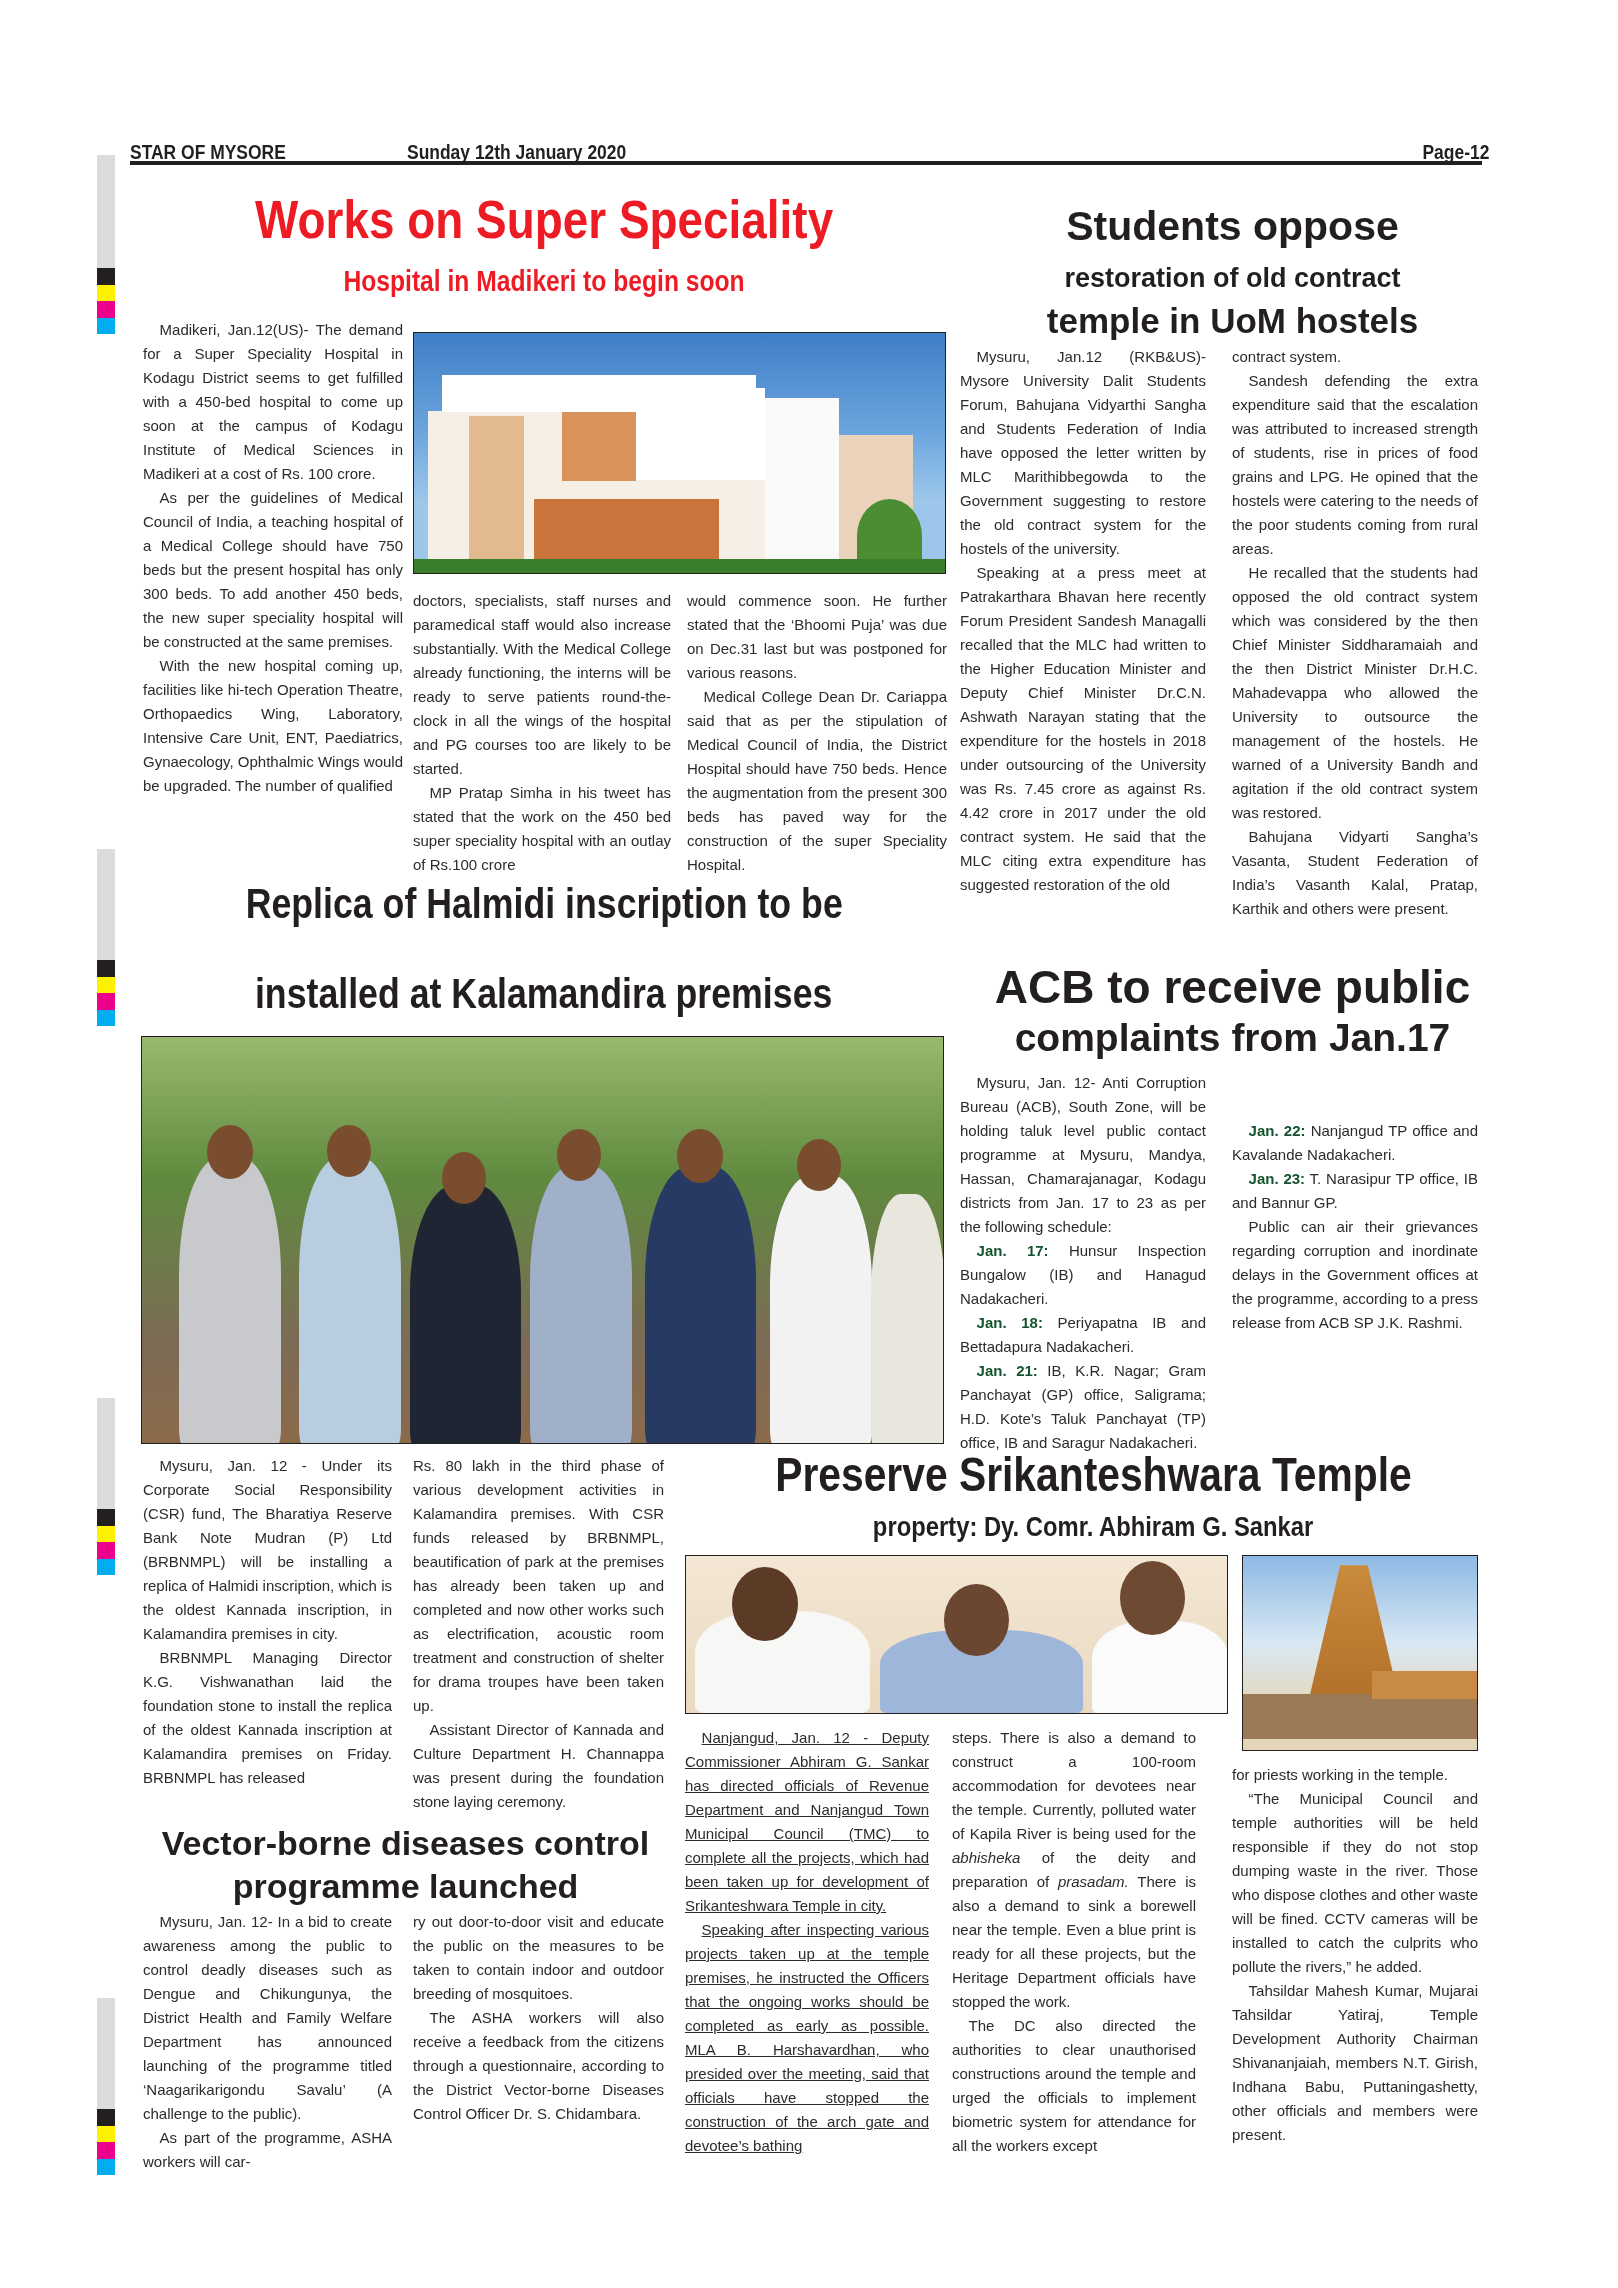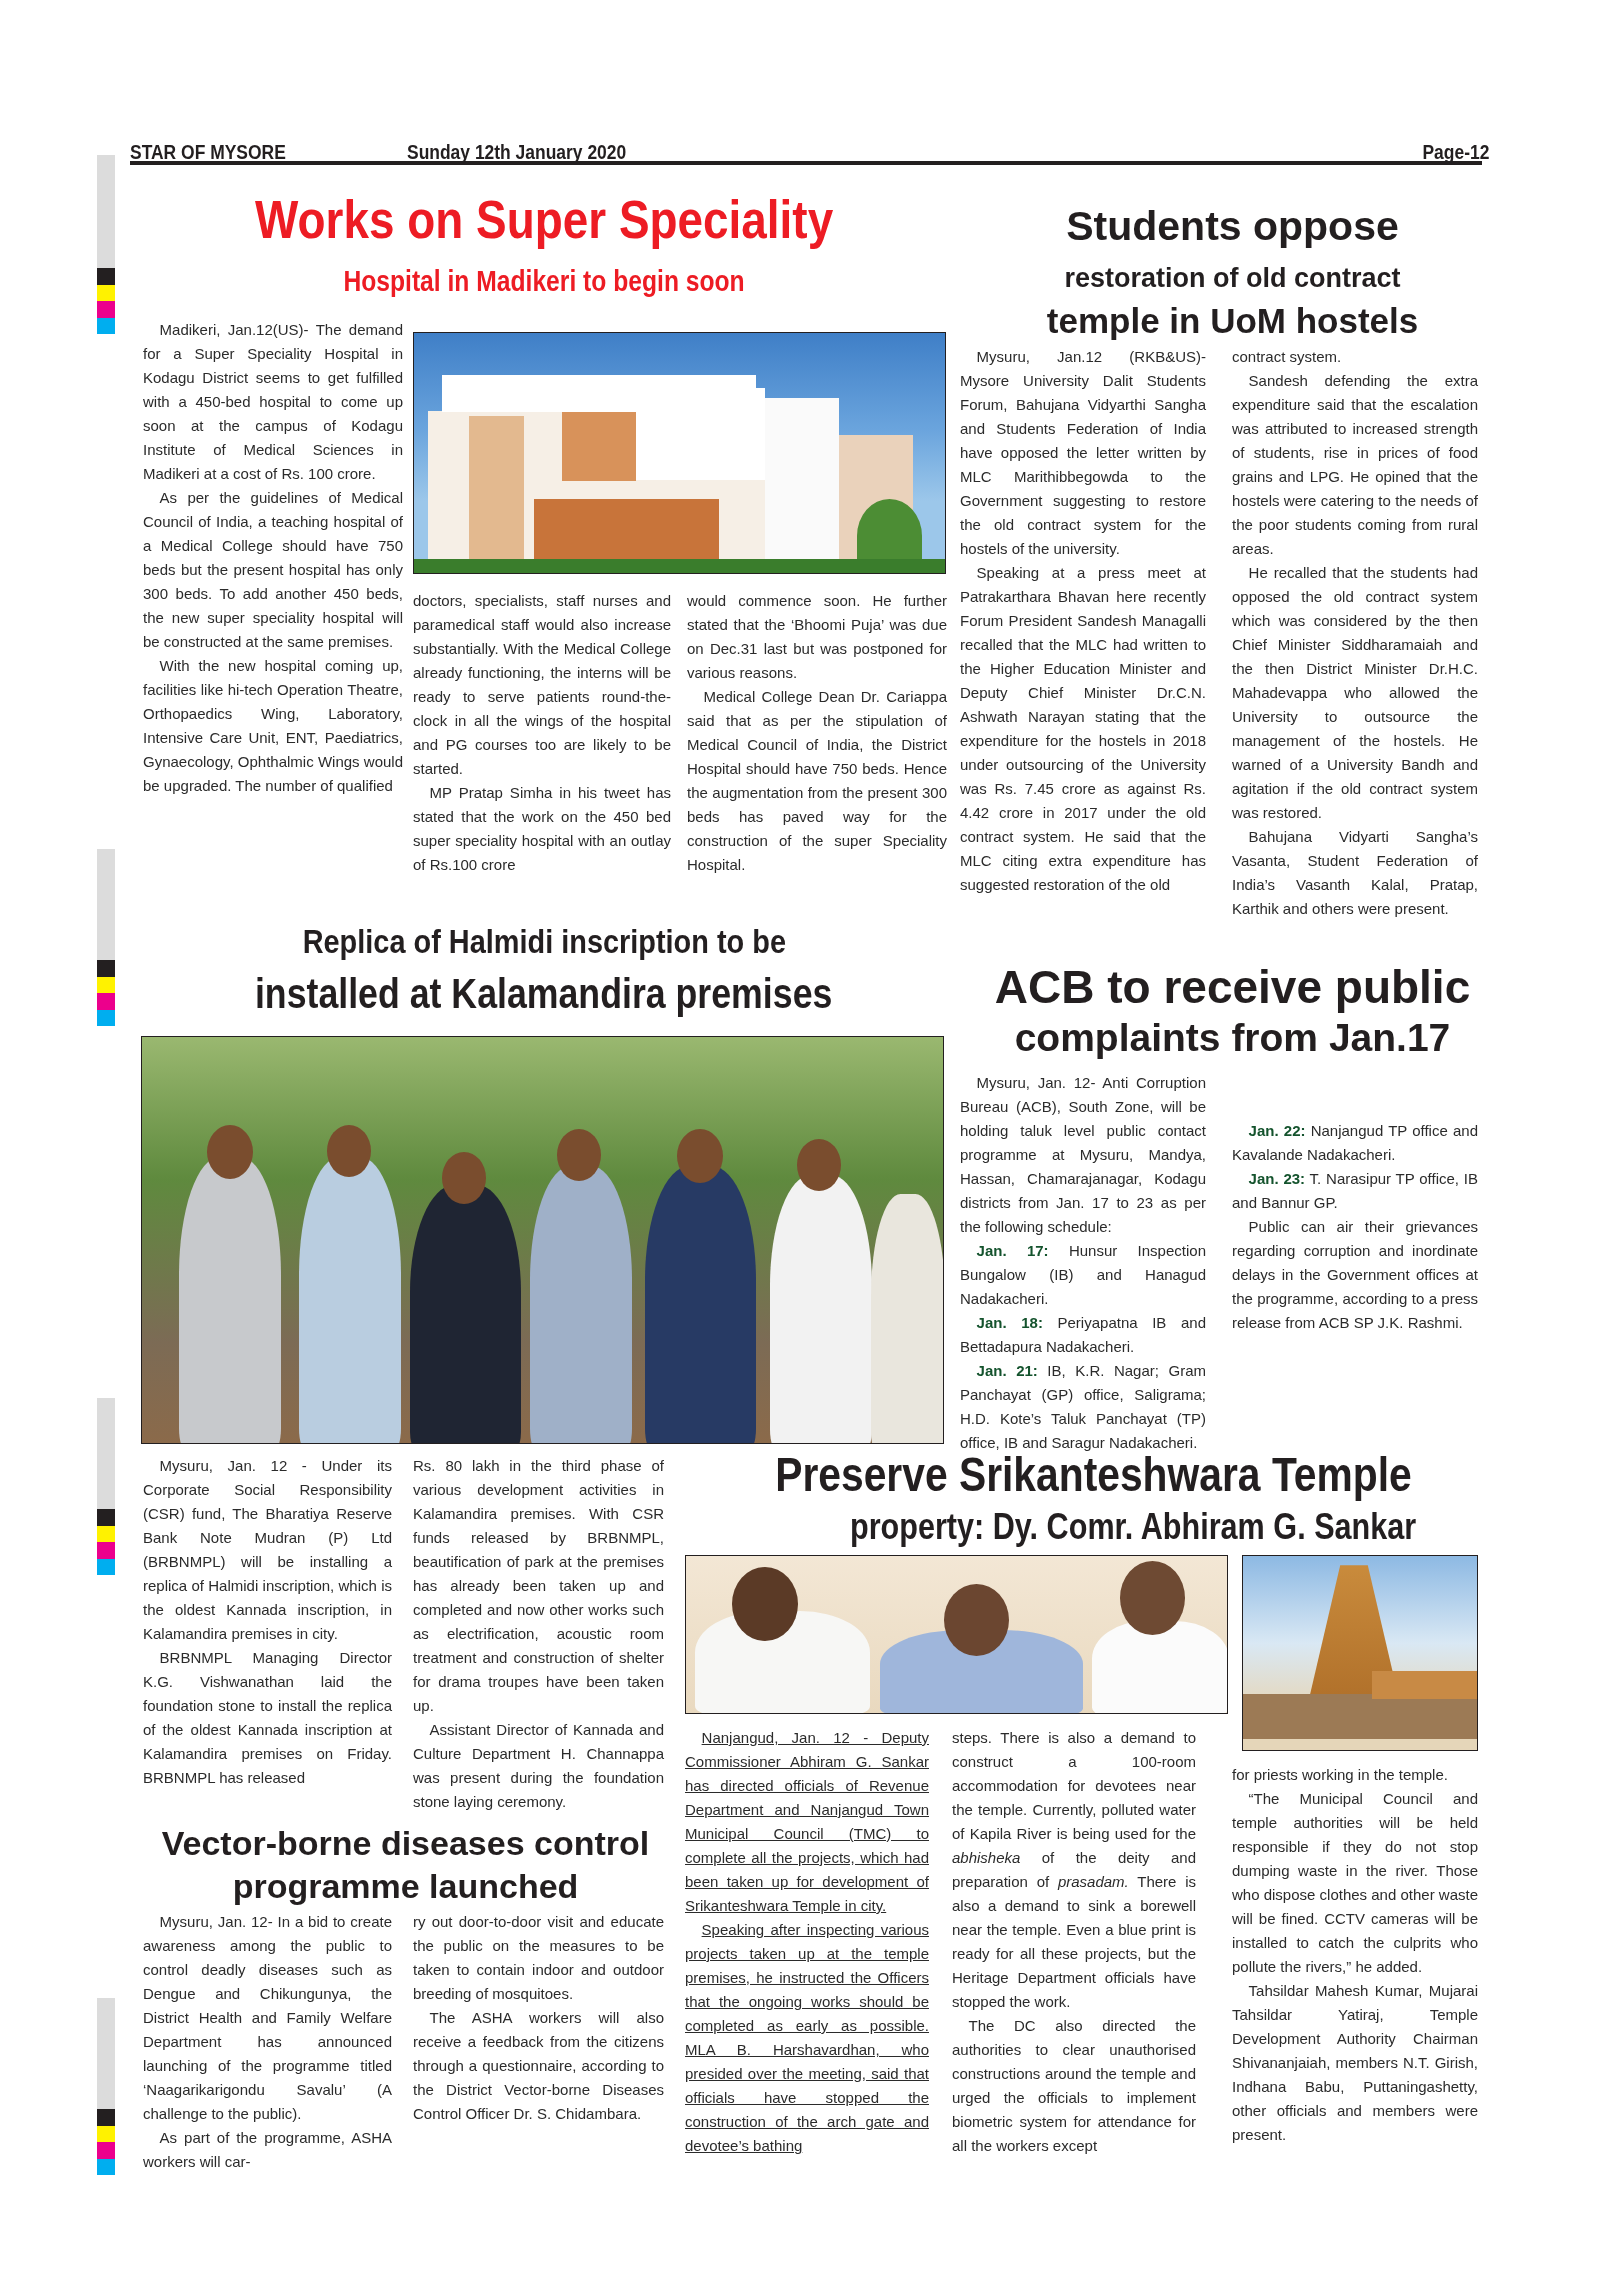--- a/index.html
+++ b/index.html
@@ -127,21 +127,21 @@
   </div>
   <div class="col" style="left:1232px; top:345px; width:246px;">
     <p class="noind">contract system.</p>
     <p>Sandesh defending the extra expenditure said that the escalation was attributed to increased strength of students, rise in prices of food grains and LPG. He opined that the hostels were catering to the needs of the poor students coming from rural areas.</p>
     <p>He recalled that the students had opposed the old contract system which was considered by the then Chief Minister Siddharamaiah and the then District Minister Dr.H.C. Mahadevappa who allowed the University to outsource the management of the hostels. He warned of a University Bandh and agitation if the old contract system was restored.</p>
     <p>Bahujana Vidyarti Sangha’s Vasanta, Student Federation of India’s Vasanth Kalal, Pratap, Karthik and others were present.</p>
   </div>
 </div>
 
 <div>
-  <div class="hl" style="left:138px; top:916px; width:812px; font-size:34px; line-height:50px;">
+  <div class="hl" style="left:138px; top:879px; width:812px; font-size:42px; line-height:50px;">
     <span class="cond">Replica of Halmidi inscription to be</span>
   </div>
   <div class="hl" style="left:138px; top:969px; width:812px; font-size:42px; line-height:50px;">
     <span class="cond">installed at Kalamandira premises</span>
   </div>
   <div class="photo group" style="left:141px; top:1036px; width:803px; height:408px;">
     <div class="person" style="left:37px; top:120px; width:102px; height:295px; background:#c7c9cc;"></div>
     <div class="head" style="left:65px; top:88px; width:46px; height:54px;"></div>
     <div class="person" style="left:157px; top:120px; width:102px; height:295px; background:#b9cde0;"></div>
     <div class="head" style="left:185px; top:88px; width:44px; height:52px;"></div>
@@ -199,21 +199,21 @@
   <div class="col" style="left:413px; top:1910px; width:251px;">
     <p class="noind">ry out door-to-door visit and educate the public on the measures to be taken to contain indoor and outdoor breeding of mosquitoes.</p>
     <p>The ASHA workers will also receive a feedback from the citizens through a questionnaire, according to the District Vector-borne Diseases Control Officer Dr. S. Chidambara.</p>
   </div>
 </div>
 
 <div>
   <div class="hl" style="left:678px; top:1447px; width:831px; font-size:48px; line-height:55px;">
     <span class="cond">Preserve Srikanteshwara Temple</span>
   </div>
-  <div class="hl" style="left:718px; top:1504px; width:831px; font-size:36px; line-height:46px;">
+  <div class="hl" style="left:678px; top:1504px; width:831px; font-size:28px; line-height:46px;">
     <span class="cond">property: Dy. Comr. Abhiram G. Sankar</span>
   </div>
 
   <div class="photo meeting" style="left:685px; top:1555px; width:543px; height:159px;">
     <div class="person" style="left:9.2px; top:55px; width:175px; height:103px; background:#f7f7f5;"></div>
     <div class="head" style="left:46px; top:11px; width:66px; height:74px; background:#5b3a26;"></div>
     <div class="person" style="left:194px; top:74px; width:203px; height:85px; background:#9fb6db;"></div>
     <div class="head" style="left:258px; top:28px; width:65px; height:72px; background:#6b4630;"></div>
     <div class="person" style="left:406px; top:65px; width:137px; height:94px; background:#fbfbfb;"></div>
     <div class="head" style="left:434px; top:4.6px; width:65px; height:74px; background:#6e4a33;"></div>

